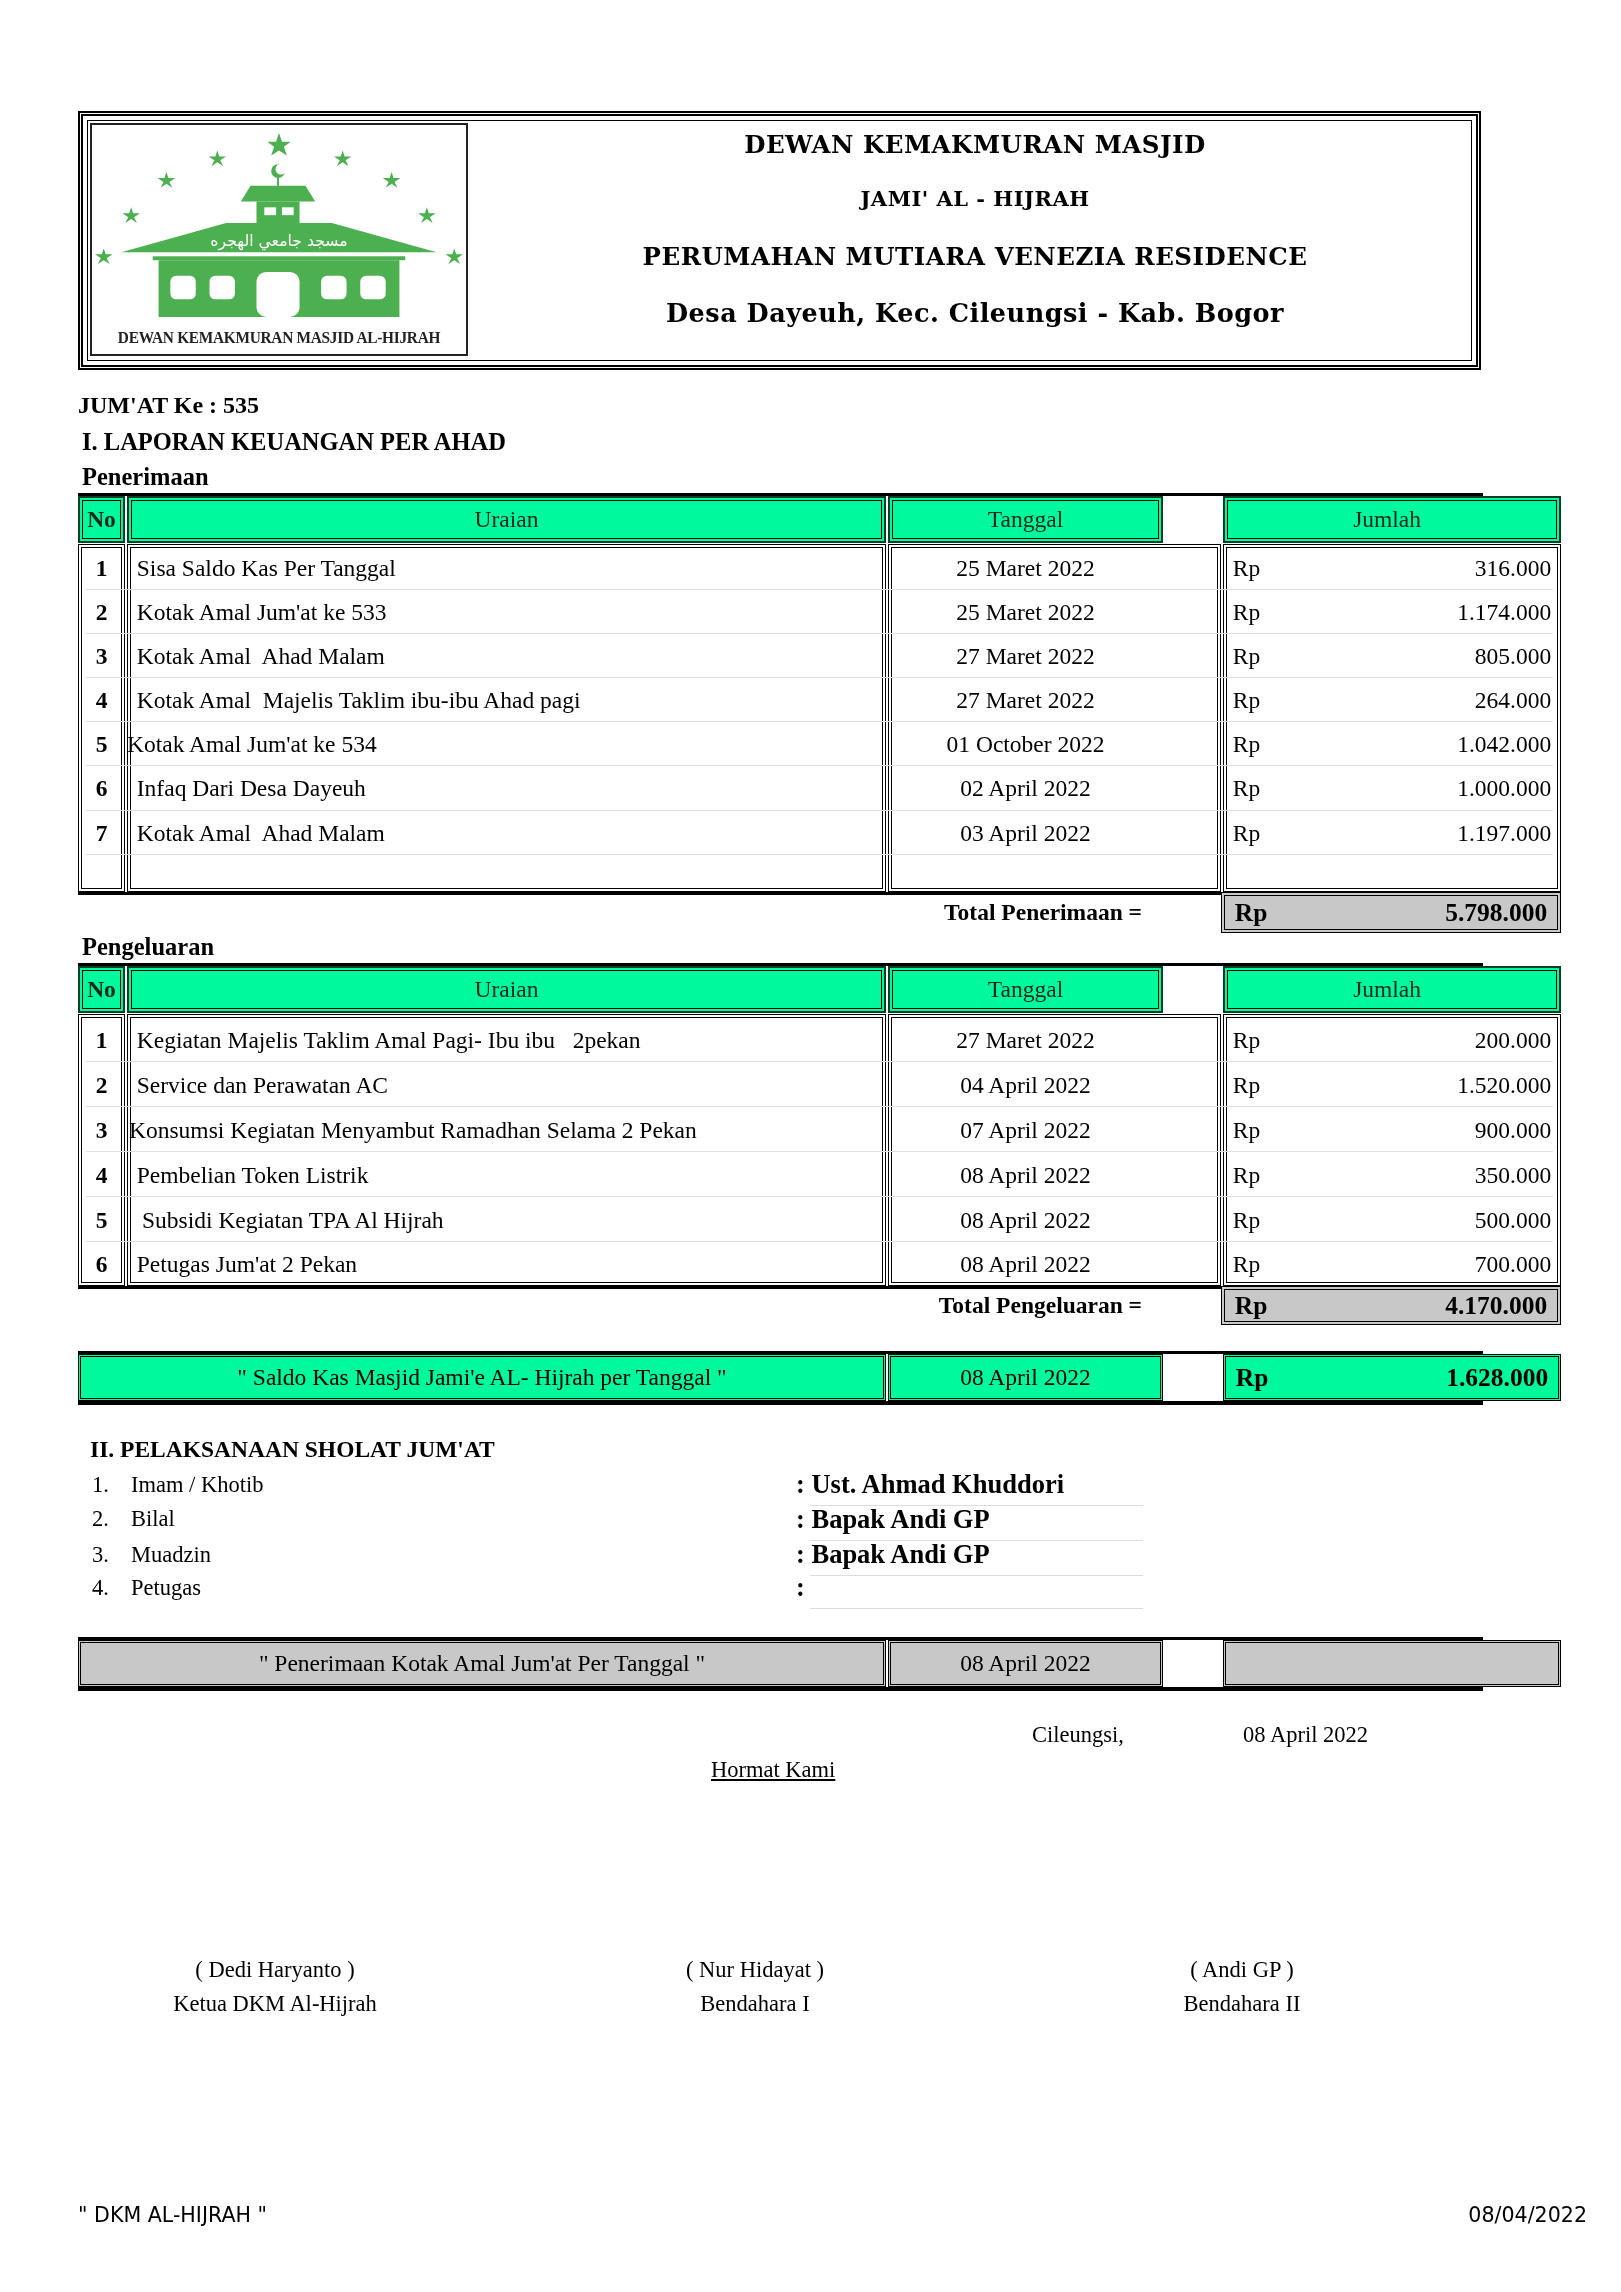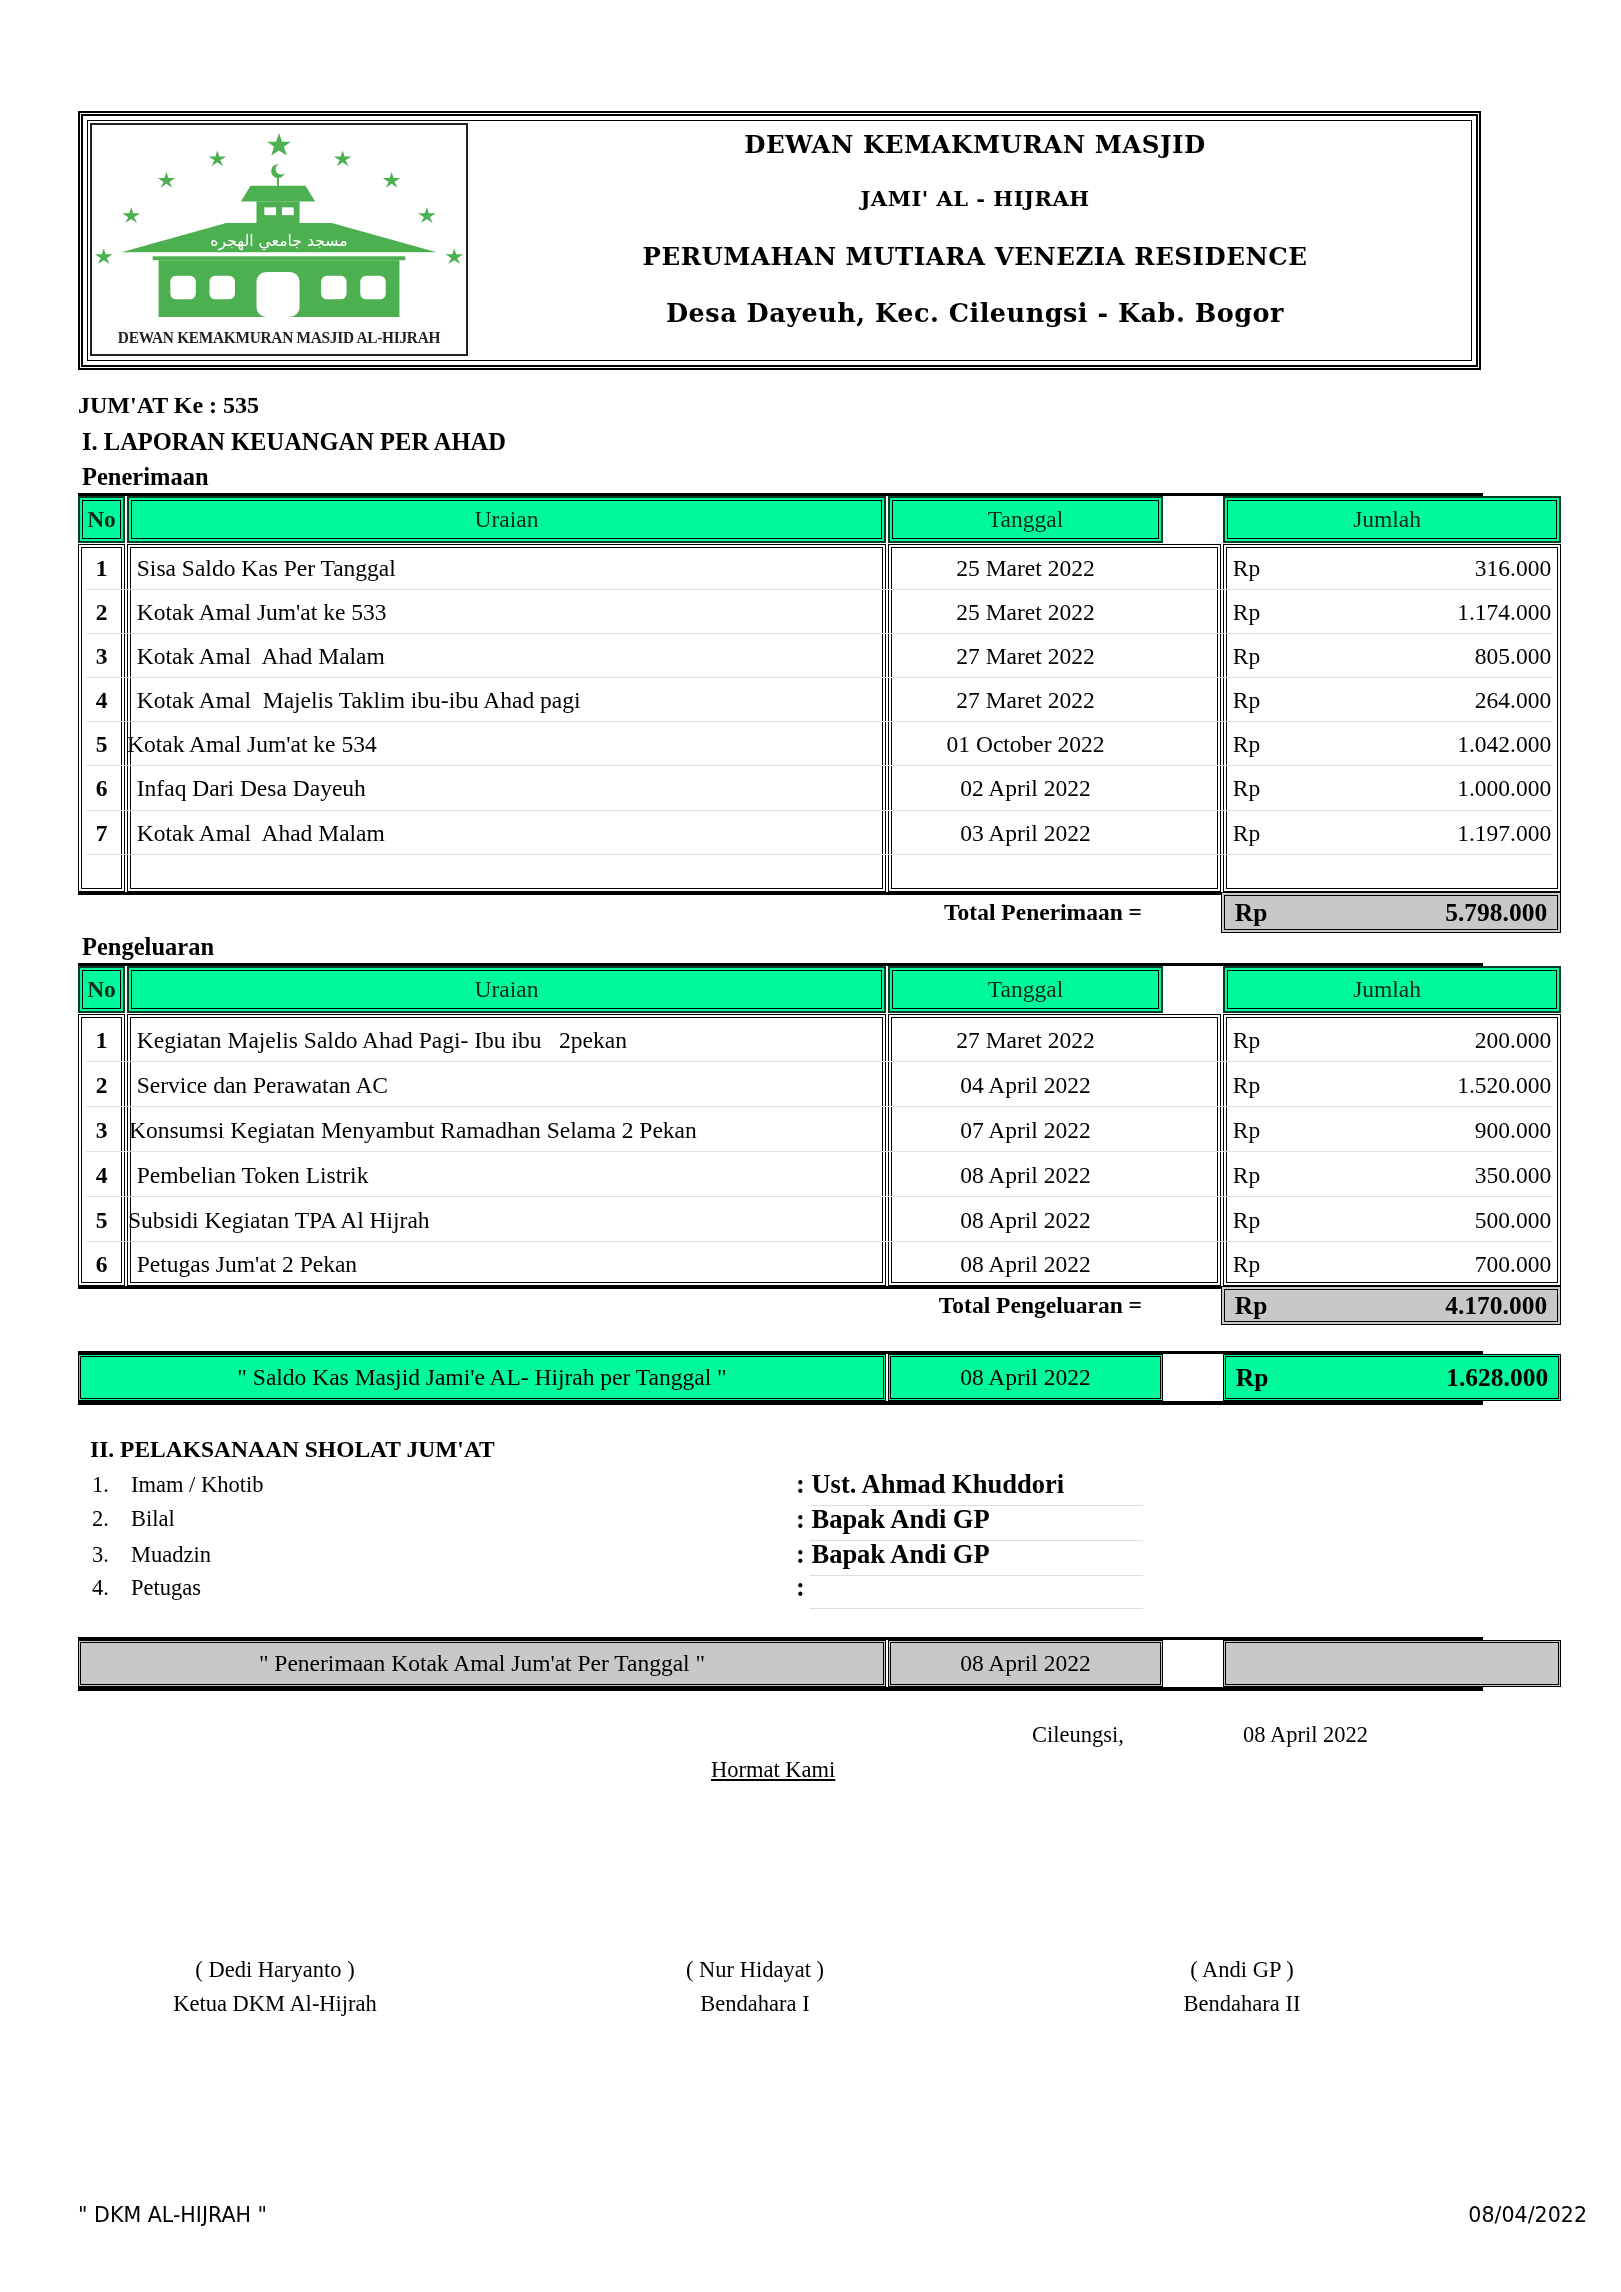--- a/index.html
+++ b/index.html
@@ -203,21 +203,21 @@
   <div class="body-frame" style="left:810px;top:51px;width:333px;height:272px;"></div>
   <div class="body-frame" style="left:1145px;top:51px;width:338px;height:272px;"></div>
   <div class="sep" style="left:7.8px;width:1467px;top:98px;"></div>
   <div class="sep" style="left:7.8px;width:1467px;top:143px;"></div>
   <div class="sep" style="left:7.8px;width:1467px;top:188px;"></div>
   <div class="sep" style="left:7.8px;width:1467px;top:233px;"></div>
   <div class="sep" style="left:7.8px;width:1467px;top:278px;"></div>
 
   <div class="row" style="top:55px;height:44px;">
     <div class="cell c-no">1</div>
-    <div class="cell c-ur" style="padding-left:9.8px;white-space:pre;">Kegiatan Majelis Saldo Ahad Pagi- Ibu ibu   2pekan</div>
+    <div class="cell c-ur" style="padding-left:9.8px;white-space:pre;">Kegiatan Majelis Taklim Amal Pagi- Ibu ibu   2pekan</div>
     <div class="cell c-tg">27 Maret 2022</div>
     <div class="cell c-jm">
         <span>Rp</span>
         <span>200.000</span>
       </div>
   </div>
   <div class="row" style="top:100px;height:44px;">
     <div class="cell c-no">2</div>
     <div class="cell c-ur" style="padding-left:9.8px;">Service dan Perawatan AC</div>
     <div class="cell c-tg">04 April 2022</div>
@@ -239,21 +239,21 @@
     <div class="cell c-no">4</div>
     <div class="cell c-ur" style="padding-left:9.8px;">Pembelian Token Listrik</div>
     <div class="cell c-tg">08 April 2022</div>
     <div class="cell c-jm">
         <span>Rp</span>
         <span>350.000</span>
       </div>
   </div>
   <div class="row" style="top:235px;height:44px;">
     <div class="cell c-no">5</div>
-    <div class="cell c-ur" style="padding-left:1px;">Subsidi Kegiatan TPA Al Hijrah</div>
+    <div class="cell c-ur" style="padding-left:15px;">Subsidi Kegiatan TPA Al Hijrah</div>
     <div class="cell c-tg">08 April 2022</div>
     <div class="cell c-jm">
         <span>Rp</span>
         <span>500.000</span>
       </div>
   </div>
   <div class="row" style="top:280px;height:43px;">
     <div class="cell c-no">6</div>
     <div class="cell c-ur" style="padding-left:9.8px;">Petugas Jum'at 2 Pekan</div>
     <div class="cell c-tg">08 April 2022</div>

